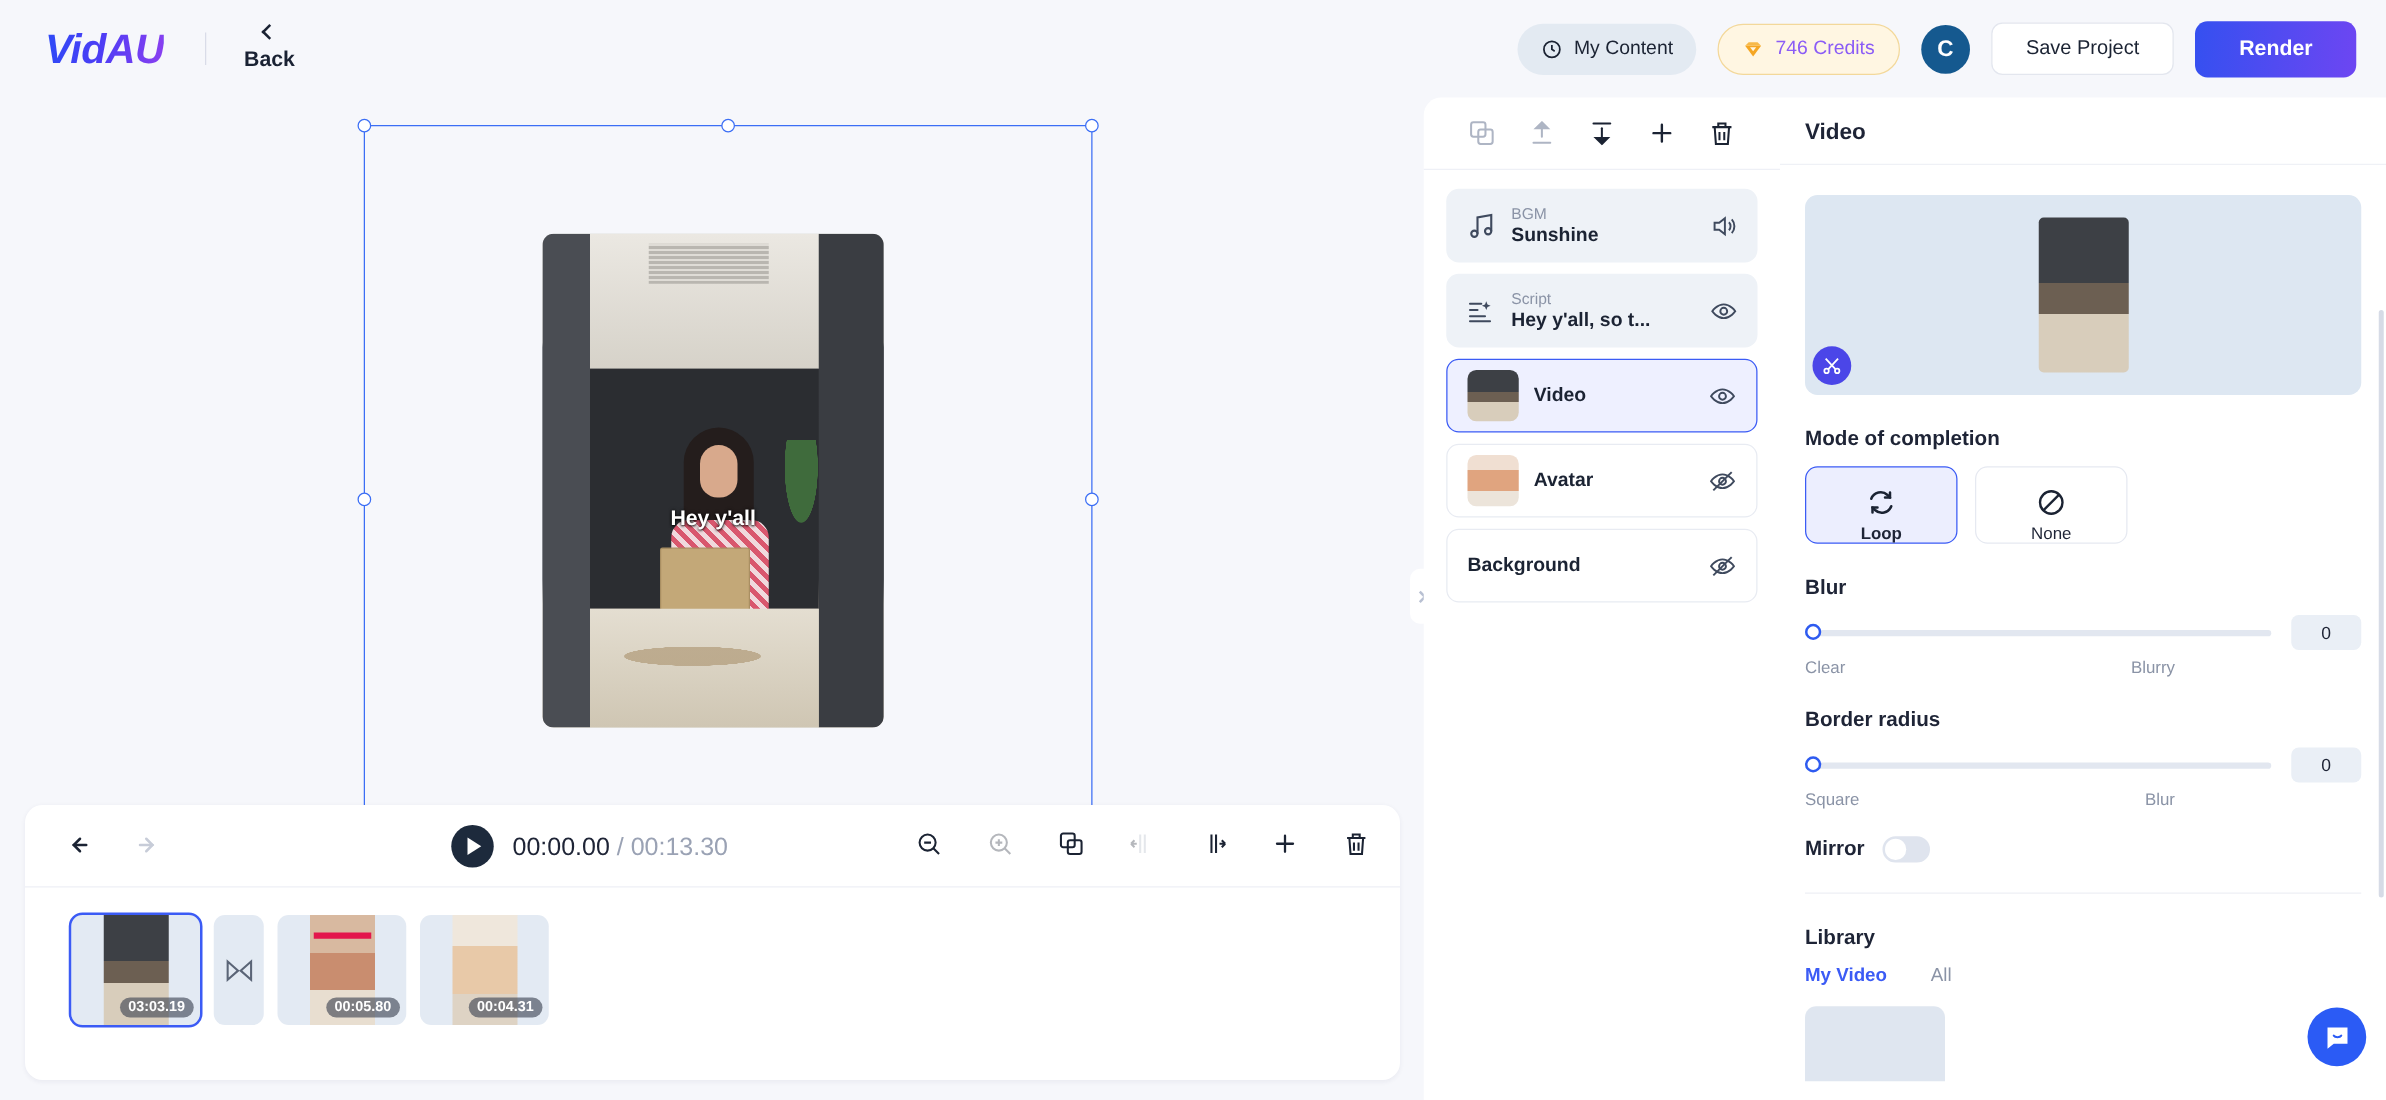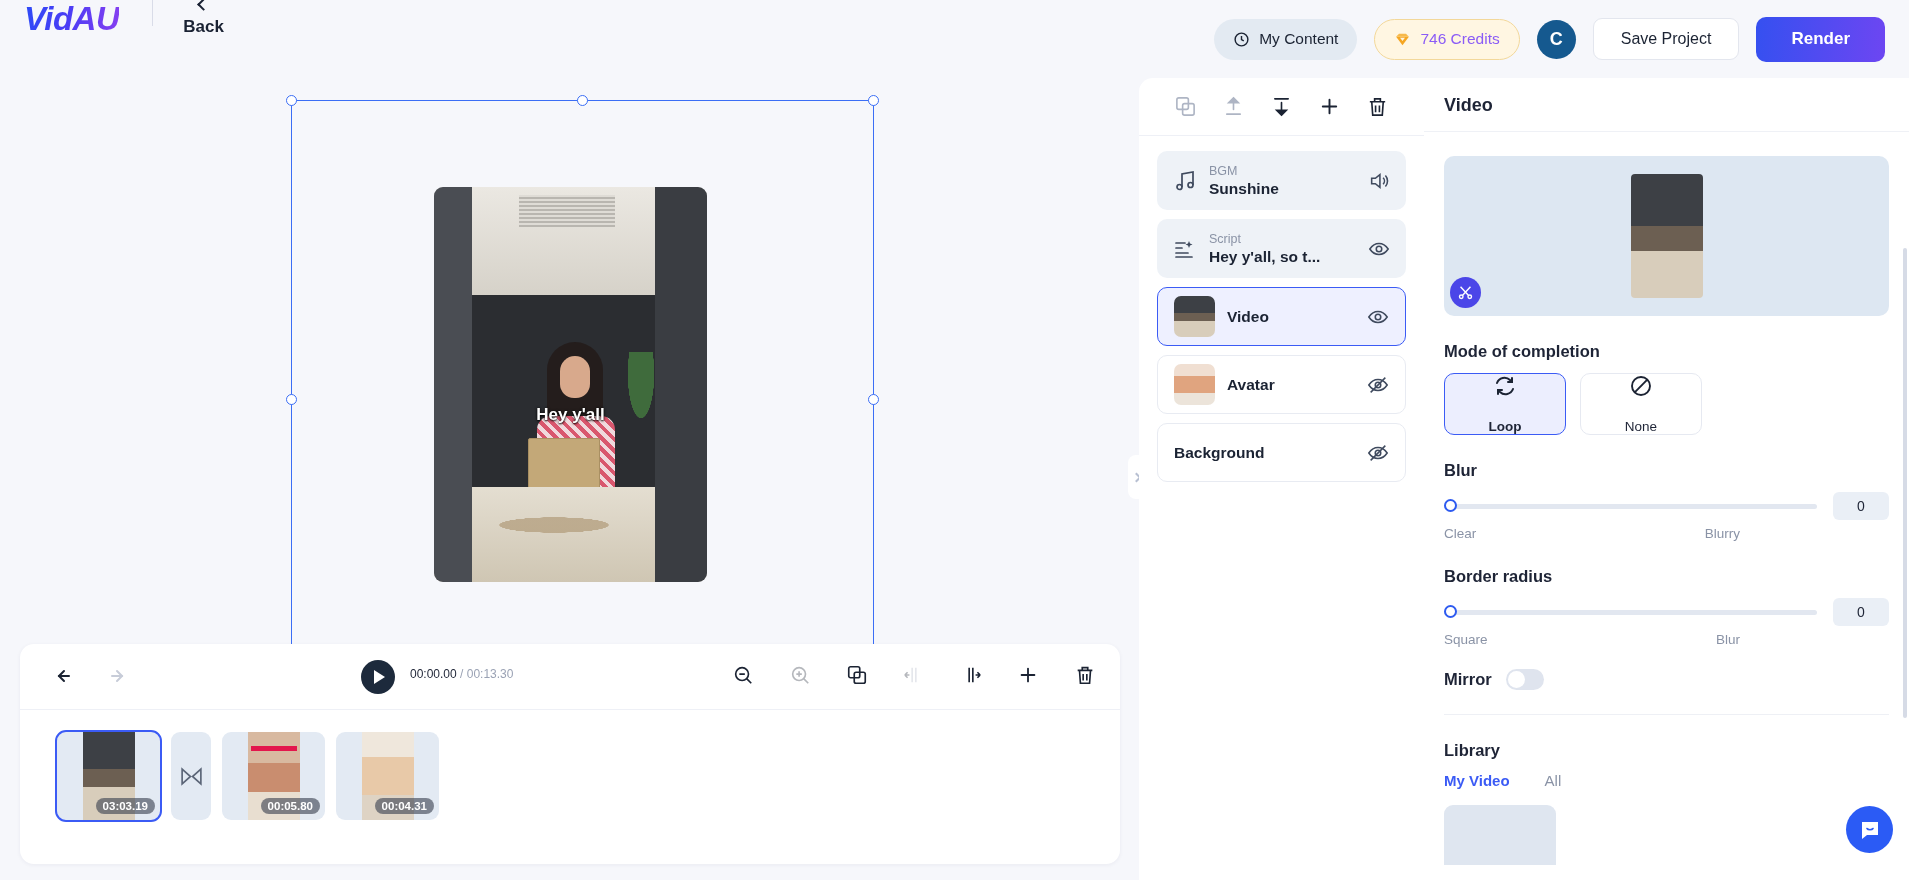--- a/index.html
+++ b/index.html
@@ -8,21 +8,21 @@
     background: #f6f7fb;
     font-family: "Liberation Sans", sans-serif;
     overflow: hidden;
     color: #1e2436;
   }
 
   
   #header {
     position: absolute; left: 0; top: 0; width: 1909px; height: 78px;
     background: #f6f7fb;
-    display: flex; 
+    display: flex; align-items: center; padding-left: 12px;
   }
   #logo {
     margin-left: 24px;
     font-size: 33px; font-weight: bold; font-style: italic;
     letter-spacing: -0.5px;
     background: linear-gradient(95deg, #2d4bf7 0%, #4b3df5 45%, #8a3ff0 100%);
     -webkit-background-clip: text; background-clip: text; color: transparent;
   }
   #hdr-divider { width: 1px; height: 26px; background: #d9dce8; margin-left: 33px; }
   #back-btn {
@@ -121,21 +121,21 @@
   }
   #tl-controls { position: relative; height: 66px; border-bottom: 1px solid #eef0f6; }
   #undo-icon { position: absolute; left: 35px; top: 21px; cursor: pointer; }
   #redo-icon { position: absolute; left: 82px; top: 21px; cursor: pointer; }
   #play-btn {
     position: absolute; left: 341px; top: 16px; width: 34px; height: 34px; border-radius: 50%;
     background: #1d2a3c; display: flex; align-items: center; justify-content: center; cursor: pointer;
   }
   #play-btn:after { content: ''; border-left: 11px solid #fff; border-top: 7px solid transparent;
                     border-bottom: 7px solid transparent; margin-left: 3px; }
-  #time-display { position: absolute; left: 390px; top: 23px; font-size: 12px; }
+  #time-display { position: absolute; left: 390px; top: 23px; font-size: 20px; }
   #time-display .total { color: #9aa2b4; }
   #tl-tools { position: absolute; right: 24px; top: 20px; display: flex; gap: 35px; align-items: center; }
   .tl-tool { cursor: pointer; }
   .tl-tool.disabled { opacity: .32; cursor: default; }
   #clips { display: flex; gap: 11px; padding: 22px 0 0 37px; }
   .clip {
     position: relative; width: 103px; height: 88px; border-radius: 9px; overflow: hidden;
     background: #e3eaf3; cursor: pointer;
   }
   .clip.selected { outline: 2px solid #3b5bf5; outline-offset: 0; }
@@ -196,21 +196,21 @@
   }
   #preview-thumb { width: 72px; height: 124px; border-radius: 4px; overflow: hidden; position: relative; }
   #cut-btn {
     position: absolute; left: 6px; bottom: 8px; width: 31px; height: 31px; border-radius: 50%;
     background: #4b46e8; display: flex; align-items: center; justify-content: center; cursor: pointer;
   }
   .section-label { font-size: 16.5px; font-weight: bold; margin: 26px 0 12px 0; }
   #mode-row { display: flex; gap: 14px; }
   .mode-btn {
     width: 122px; height: 62px; border-radius: 10px; border: 1px solid #e6e9f1;
-    display: flex; flex-direction: column; align-items: center; justify-content: space-between; gap: 5px;
+    display: flex; flex-direction: column; align-items: center; justify-content: flex-end; gap: 5px;
     font-size: 13.5px; cursor: pointer; background: #fff;
   }
   .mode-btn.active { background: #eceefe; border: 1.5px solid #3b5bf5; font-weight: bold; }
   .slider-row { display: flex; align-items: center; gap: 16px; }
   .slider-wrap { flex: 1; position: relative; height: 14px; }
   .slider-track { position: absolute; left: 0; right: 0; top: 5px; height: 5px;
                   background: #e2e7f0; border-radius: 3px; }
   .slider-knob { position: absolute; left: 0; top: 0; width: 13px; height: 13px; border-radius: 50%;
                  background: #fff; border: 2px solid #2e5bf0; cursor: pointer; }
   .slider-ends { display: flex; justify-content: space-between; font-size: 13.5px;

